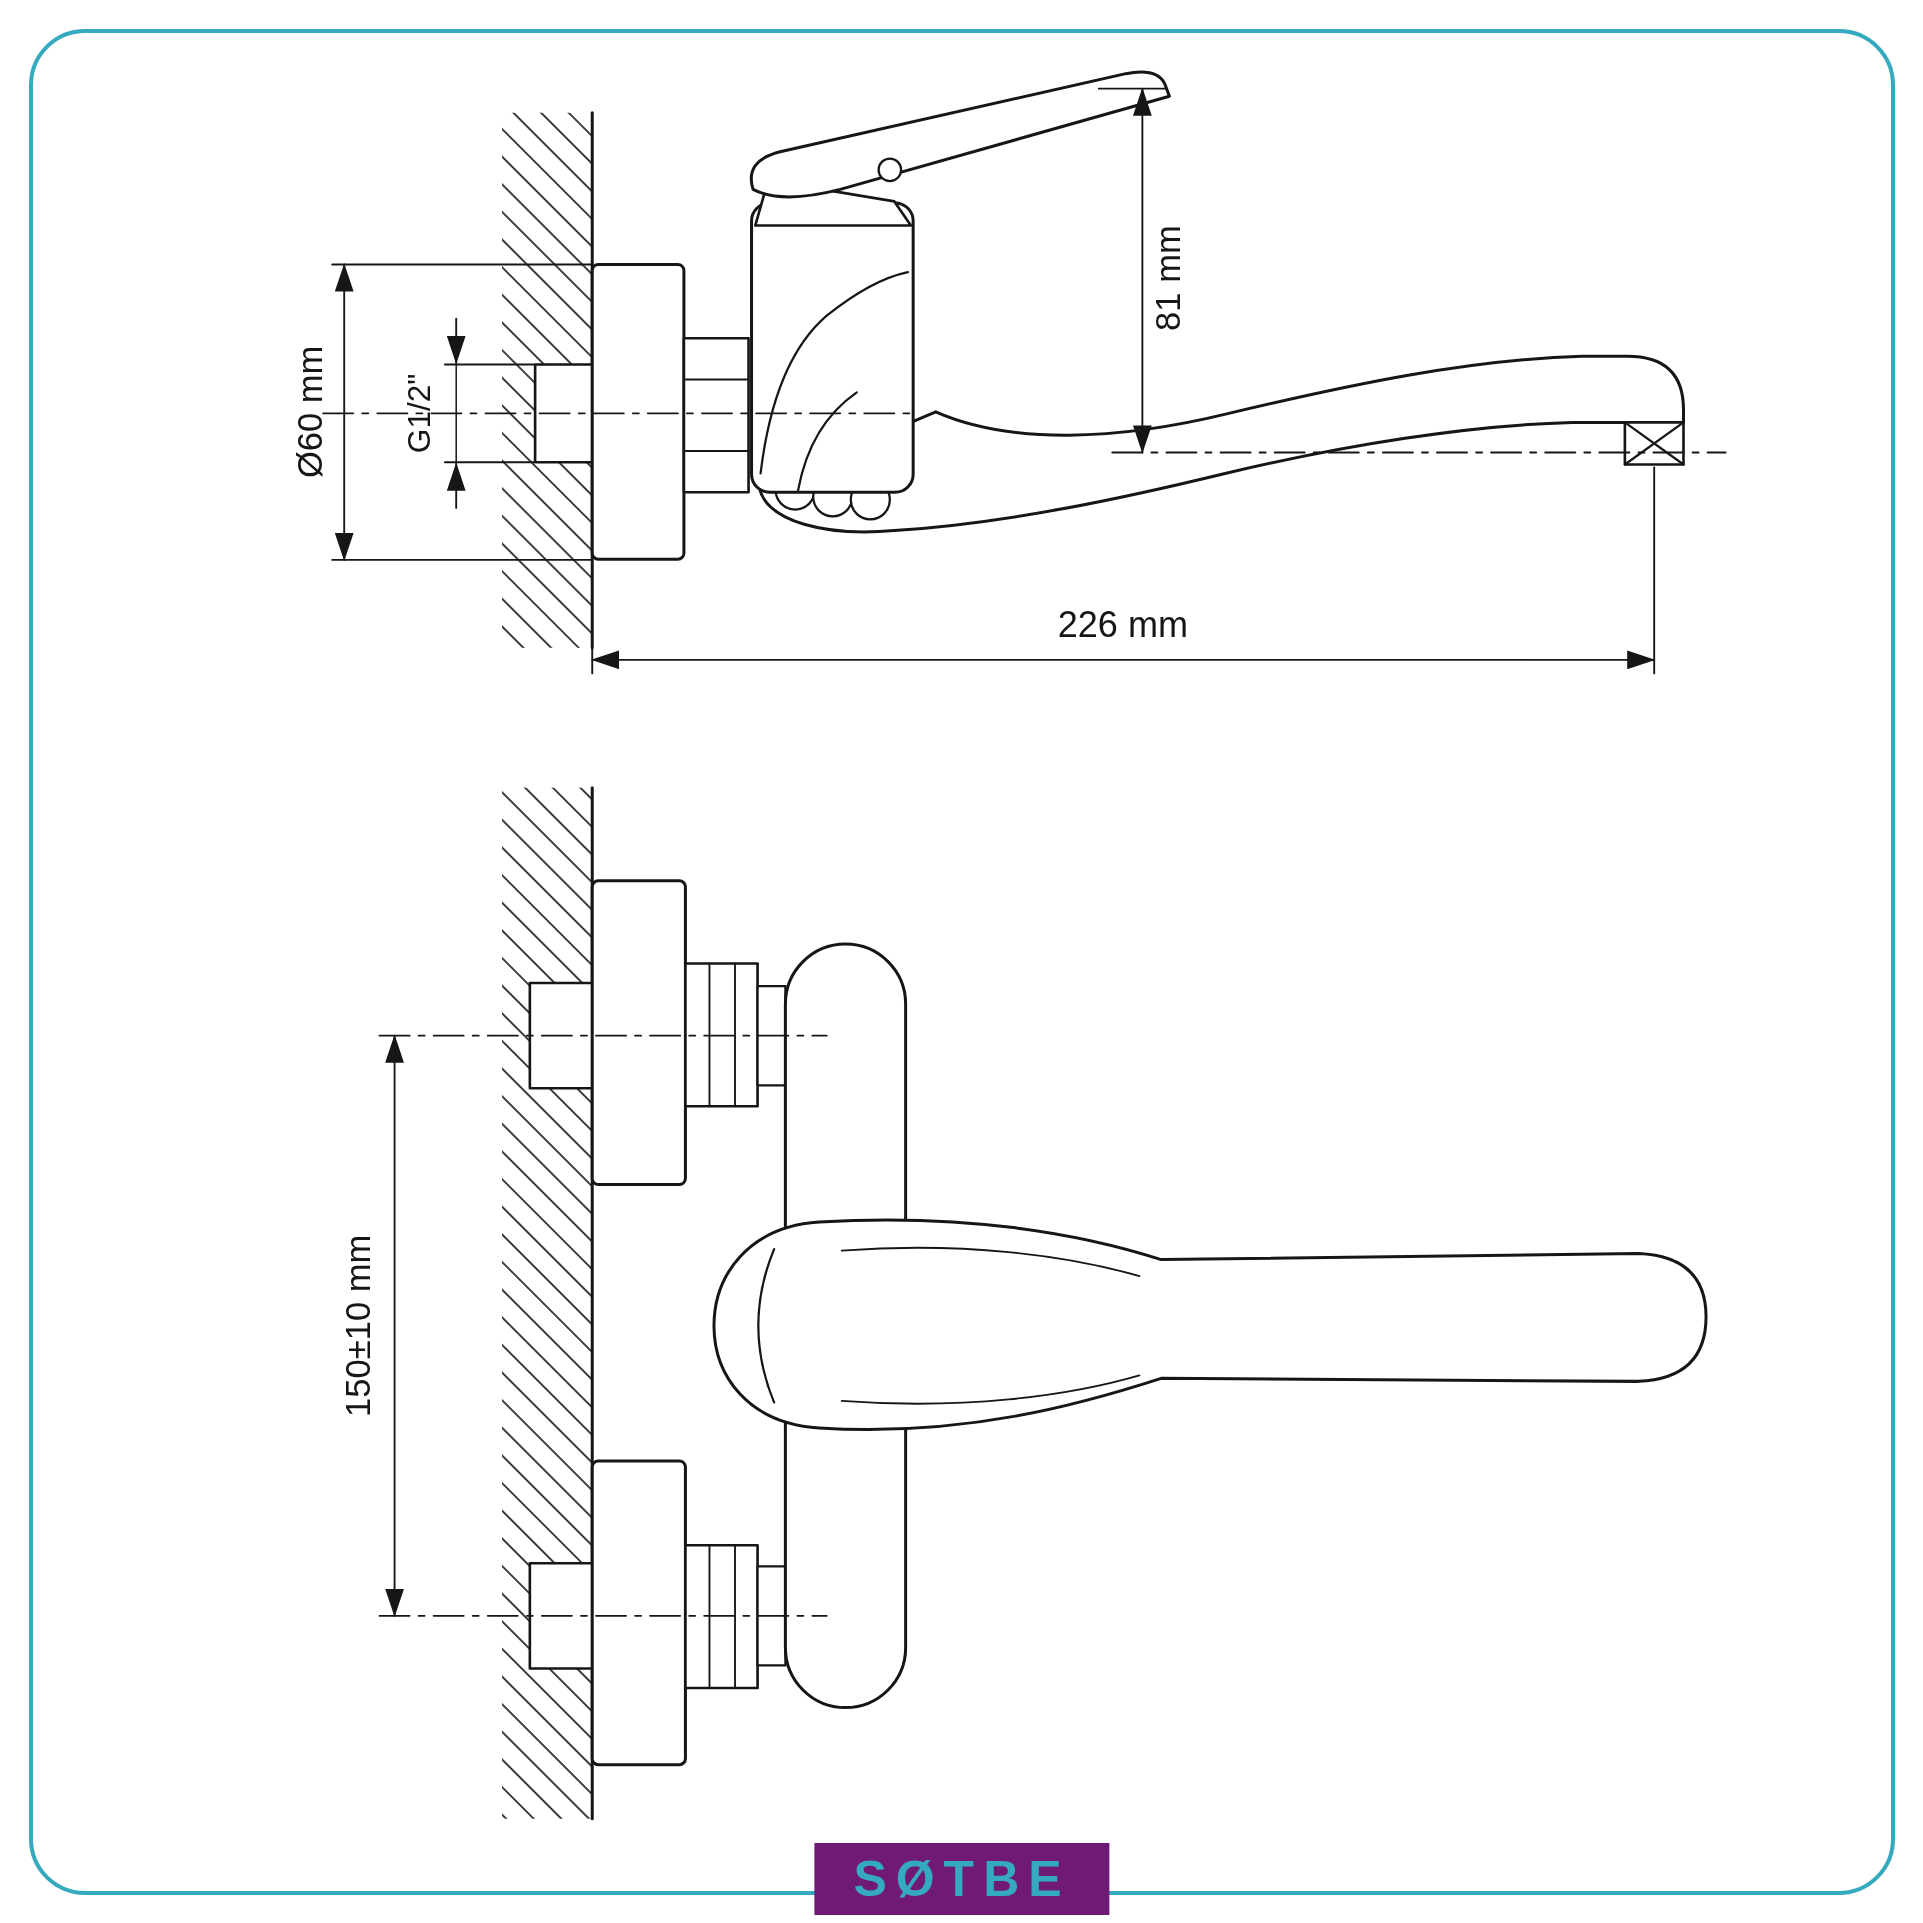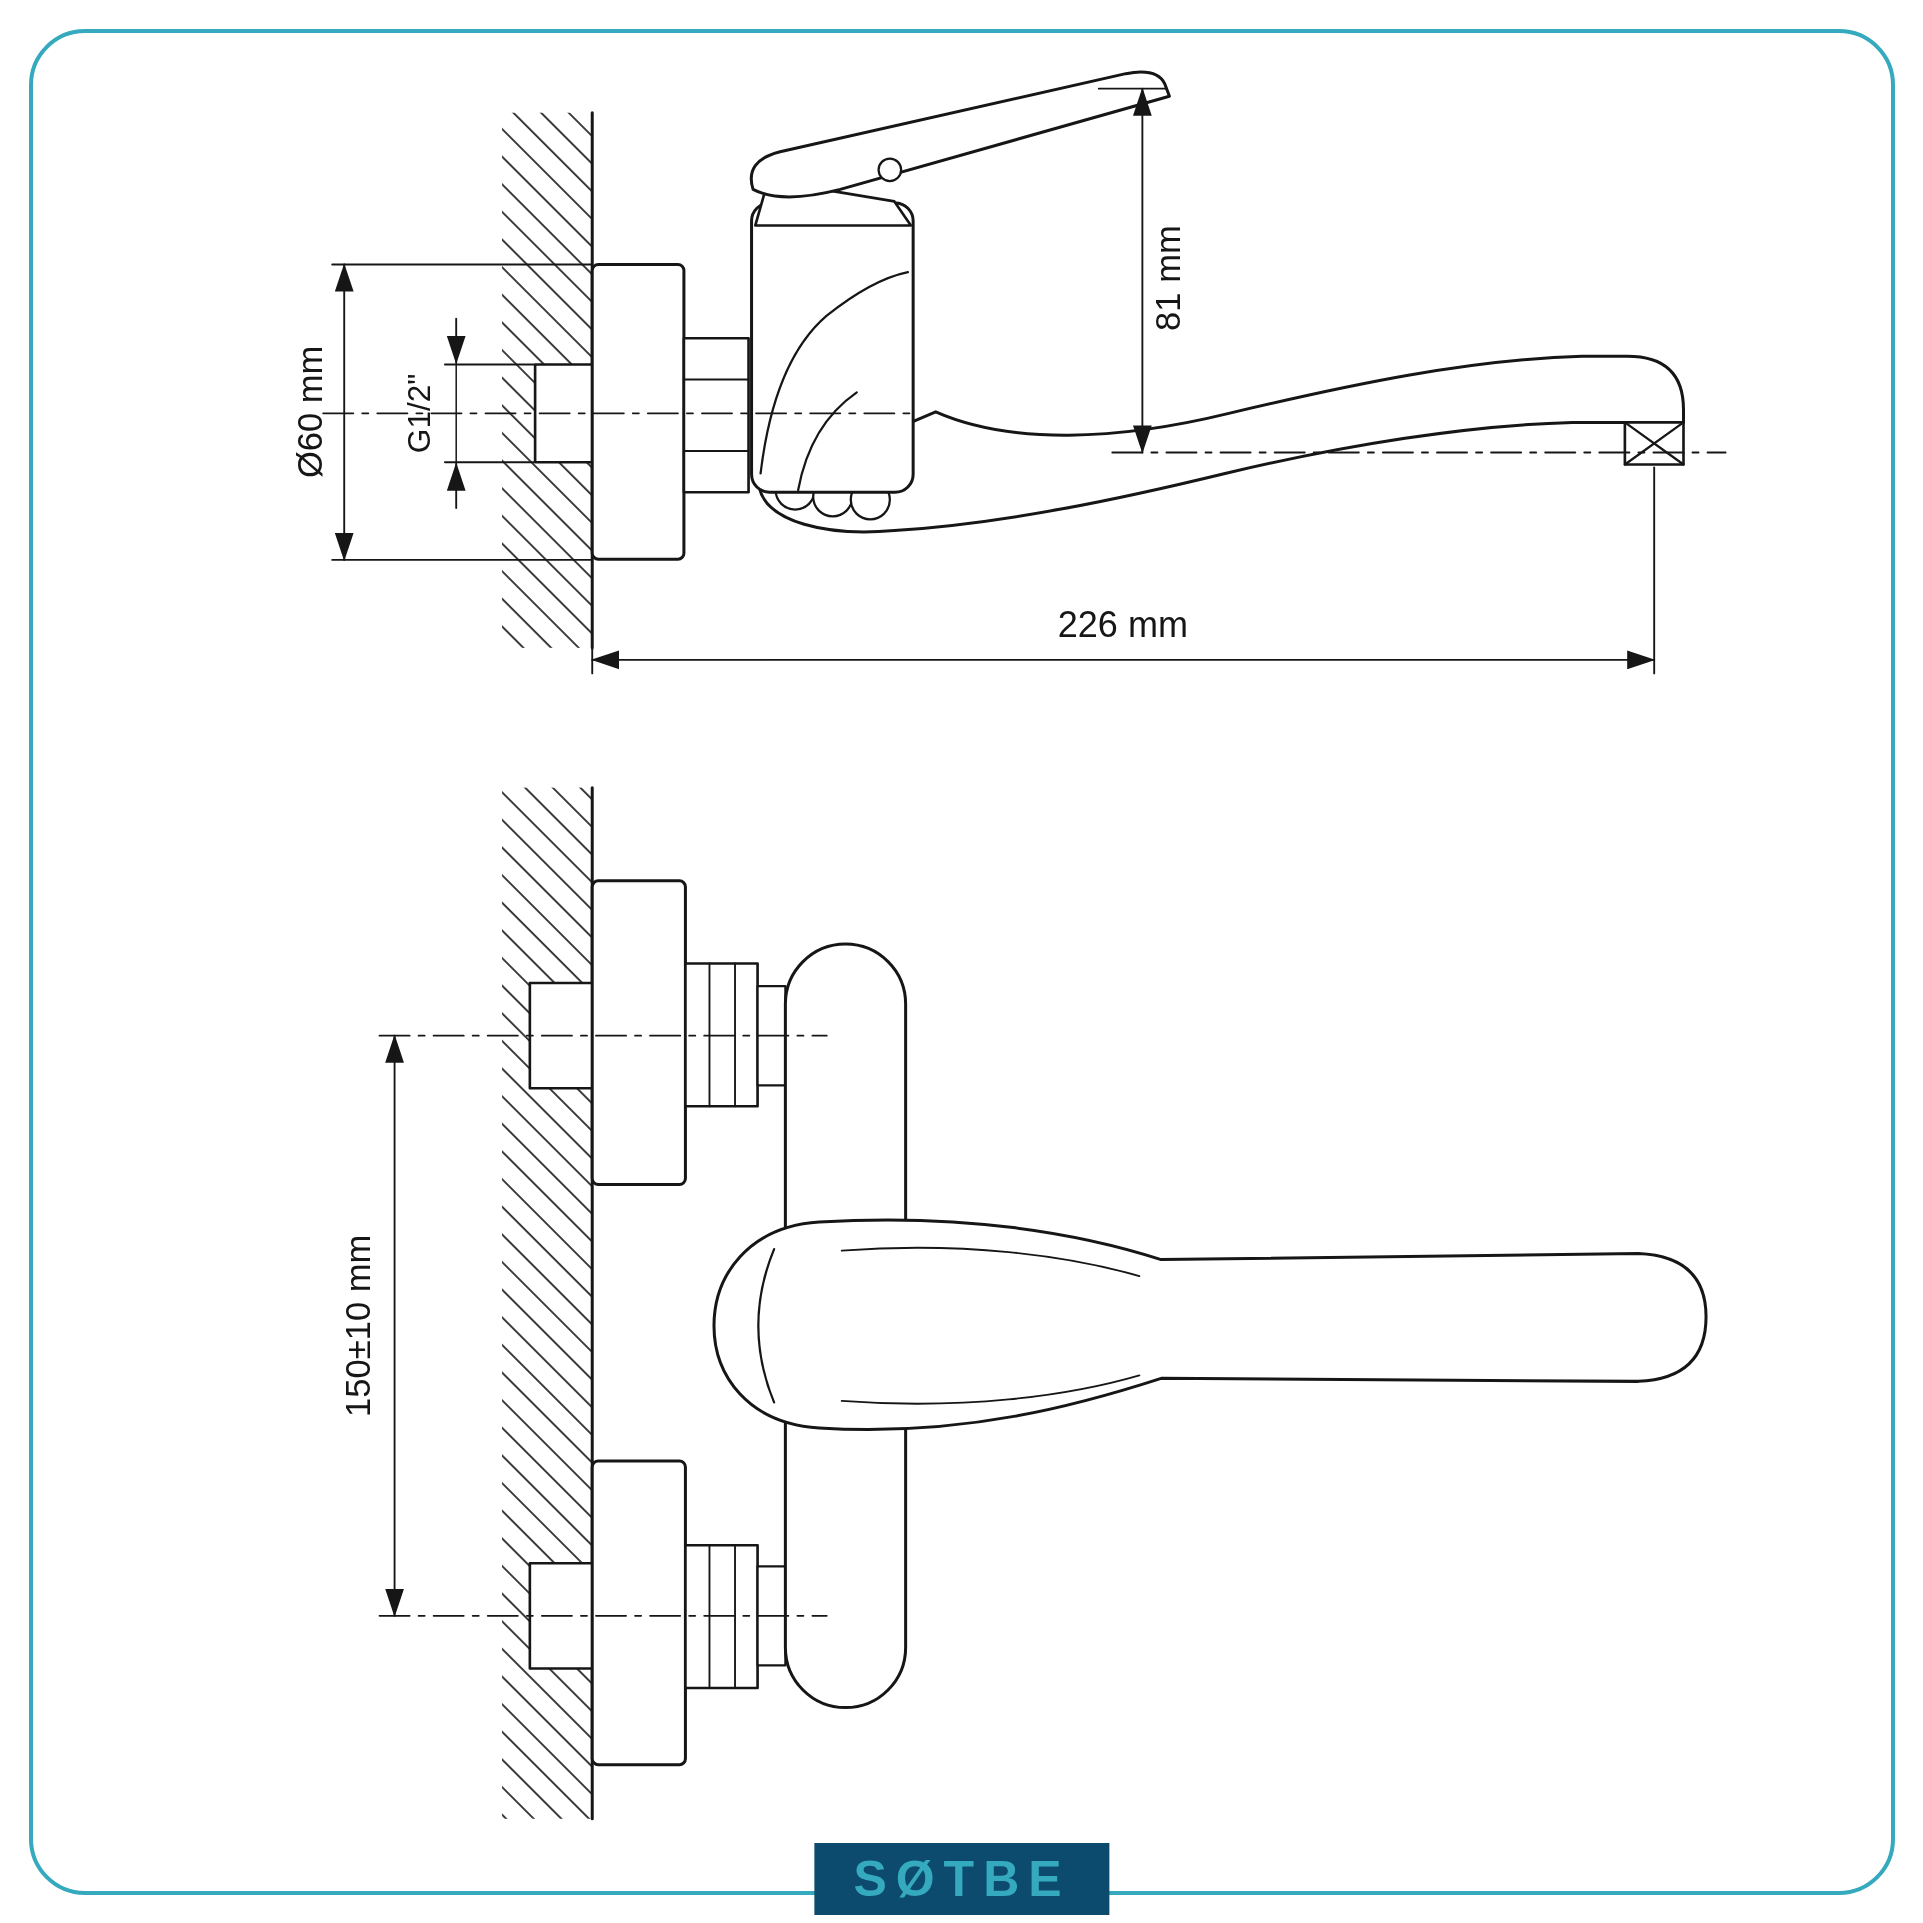--- a/index.html
+++ b/index.html
@@ -22,21 +22,21 @@
     inset:0;
     z-index:2;
     color:var(--line,#111);
   }
   .brand-logo{
     position:absolute;
     left:50%;
     transform:translateX(-50%);
     bottom:9px;
     z-index:3;
-    background:#0c4a6e;
+    background:#701a75;
     padding:0 39px;
     font-size:50px;
     font-weight:600;
     letter-spacing:9px;
     line-height:72px;
     color:var(--accent,#35A9BD);
   }
   svg text{
     fill:var(--line,#111);
     font-family:"Liberation Sans", sans-serif;

